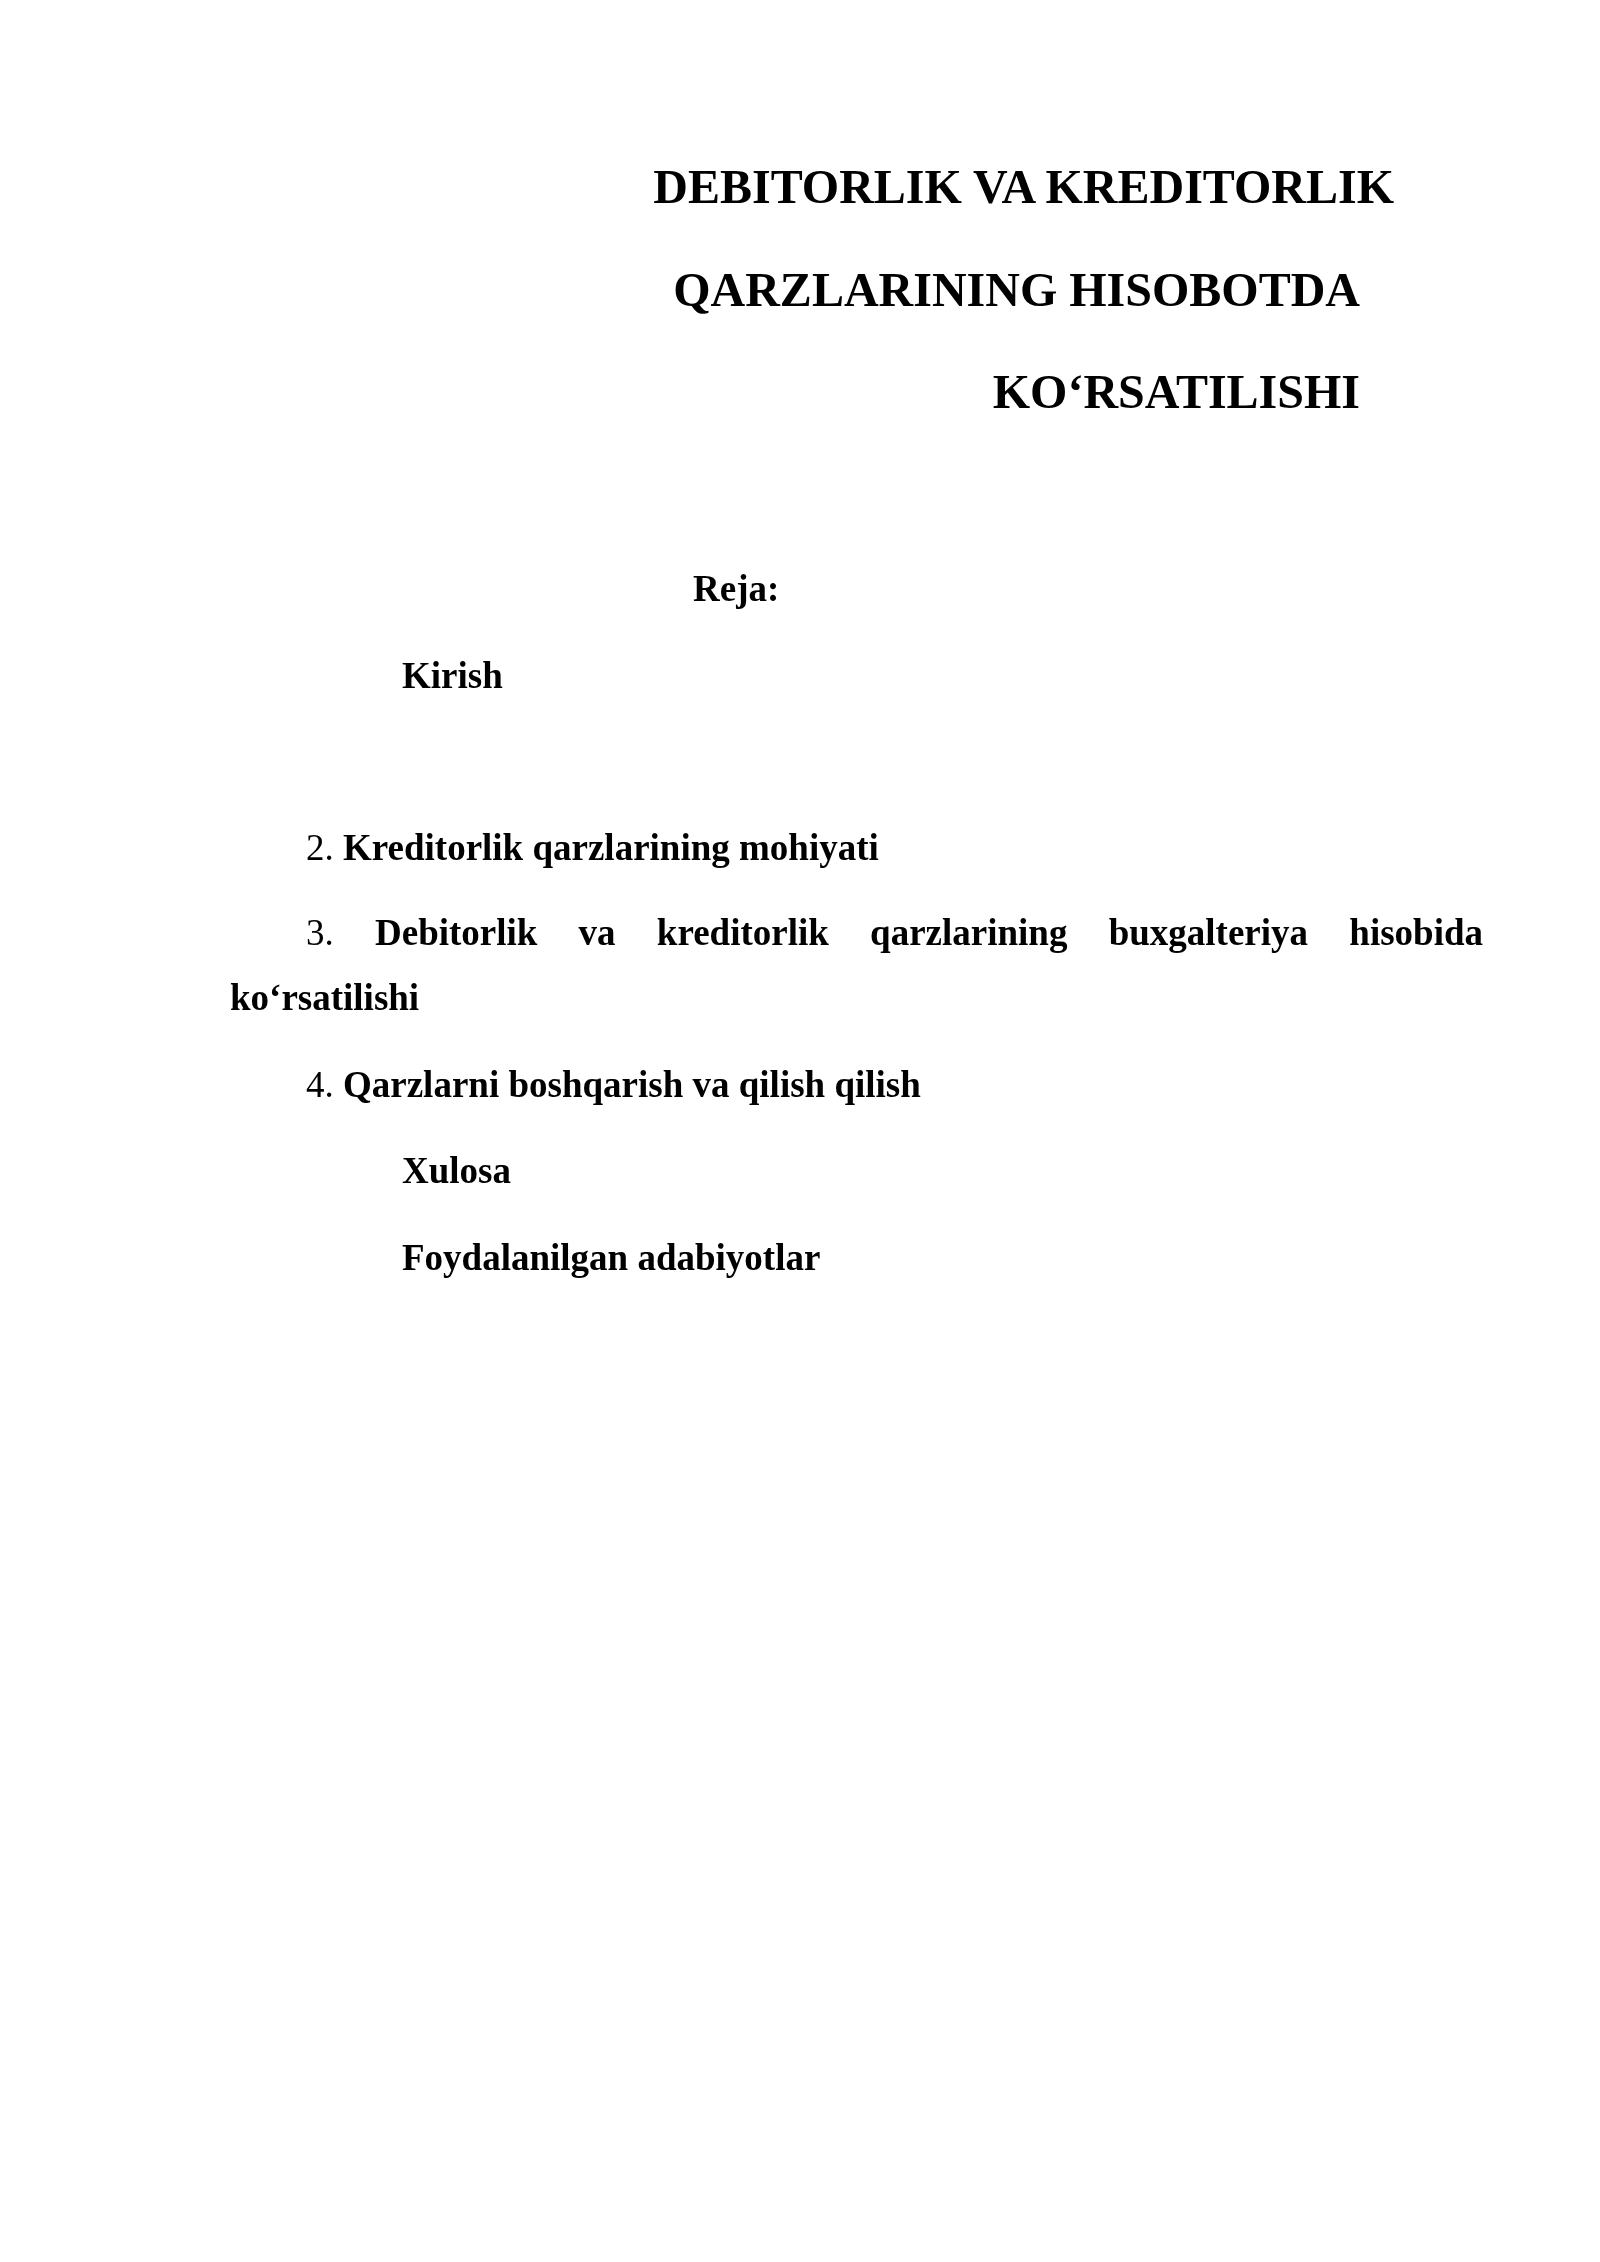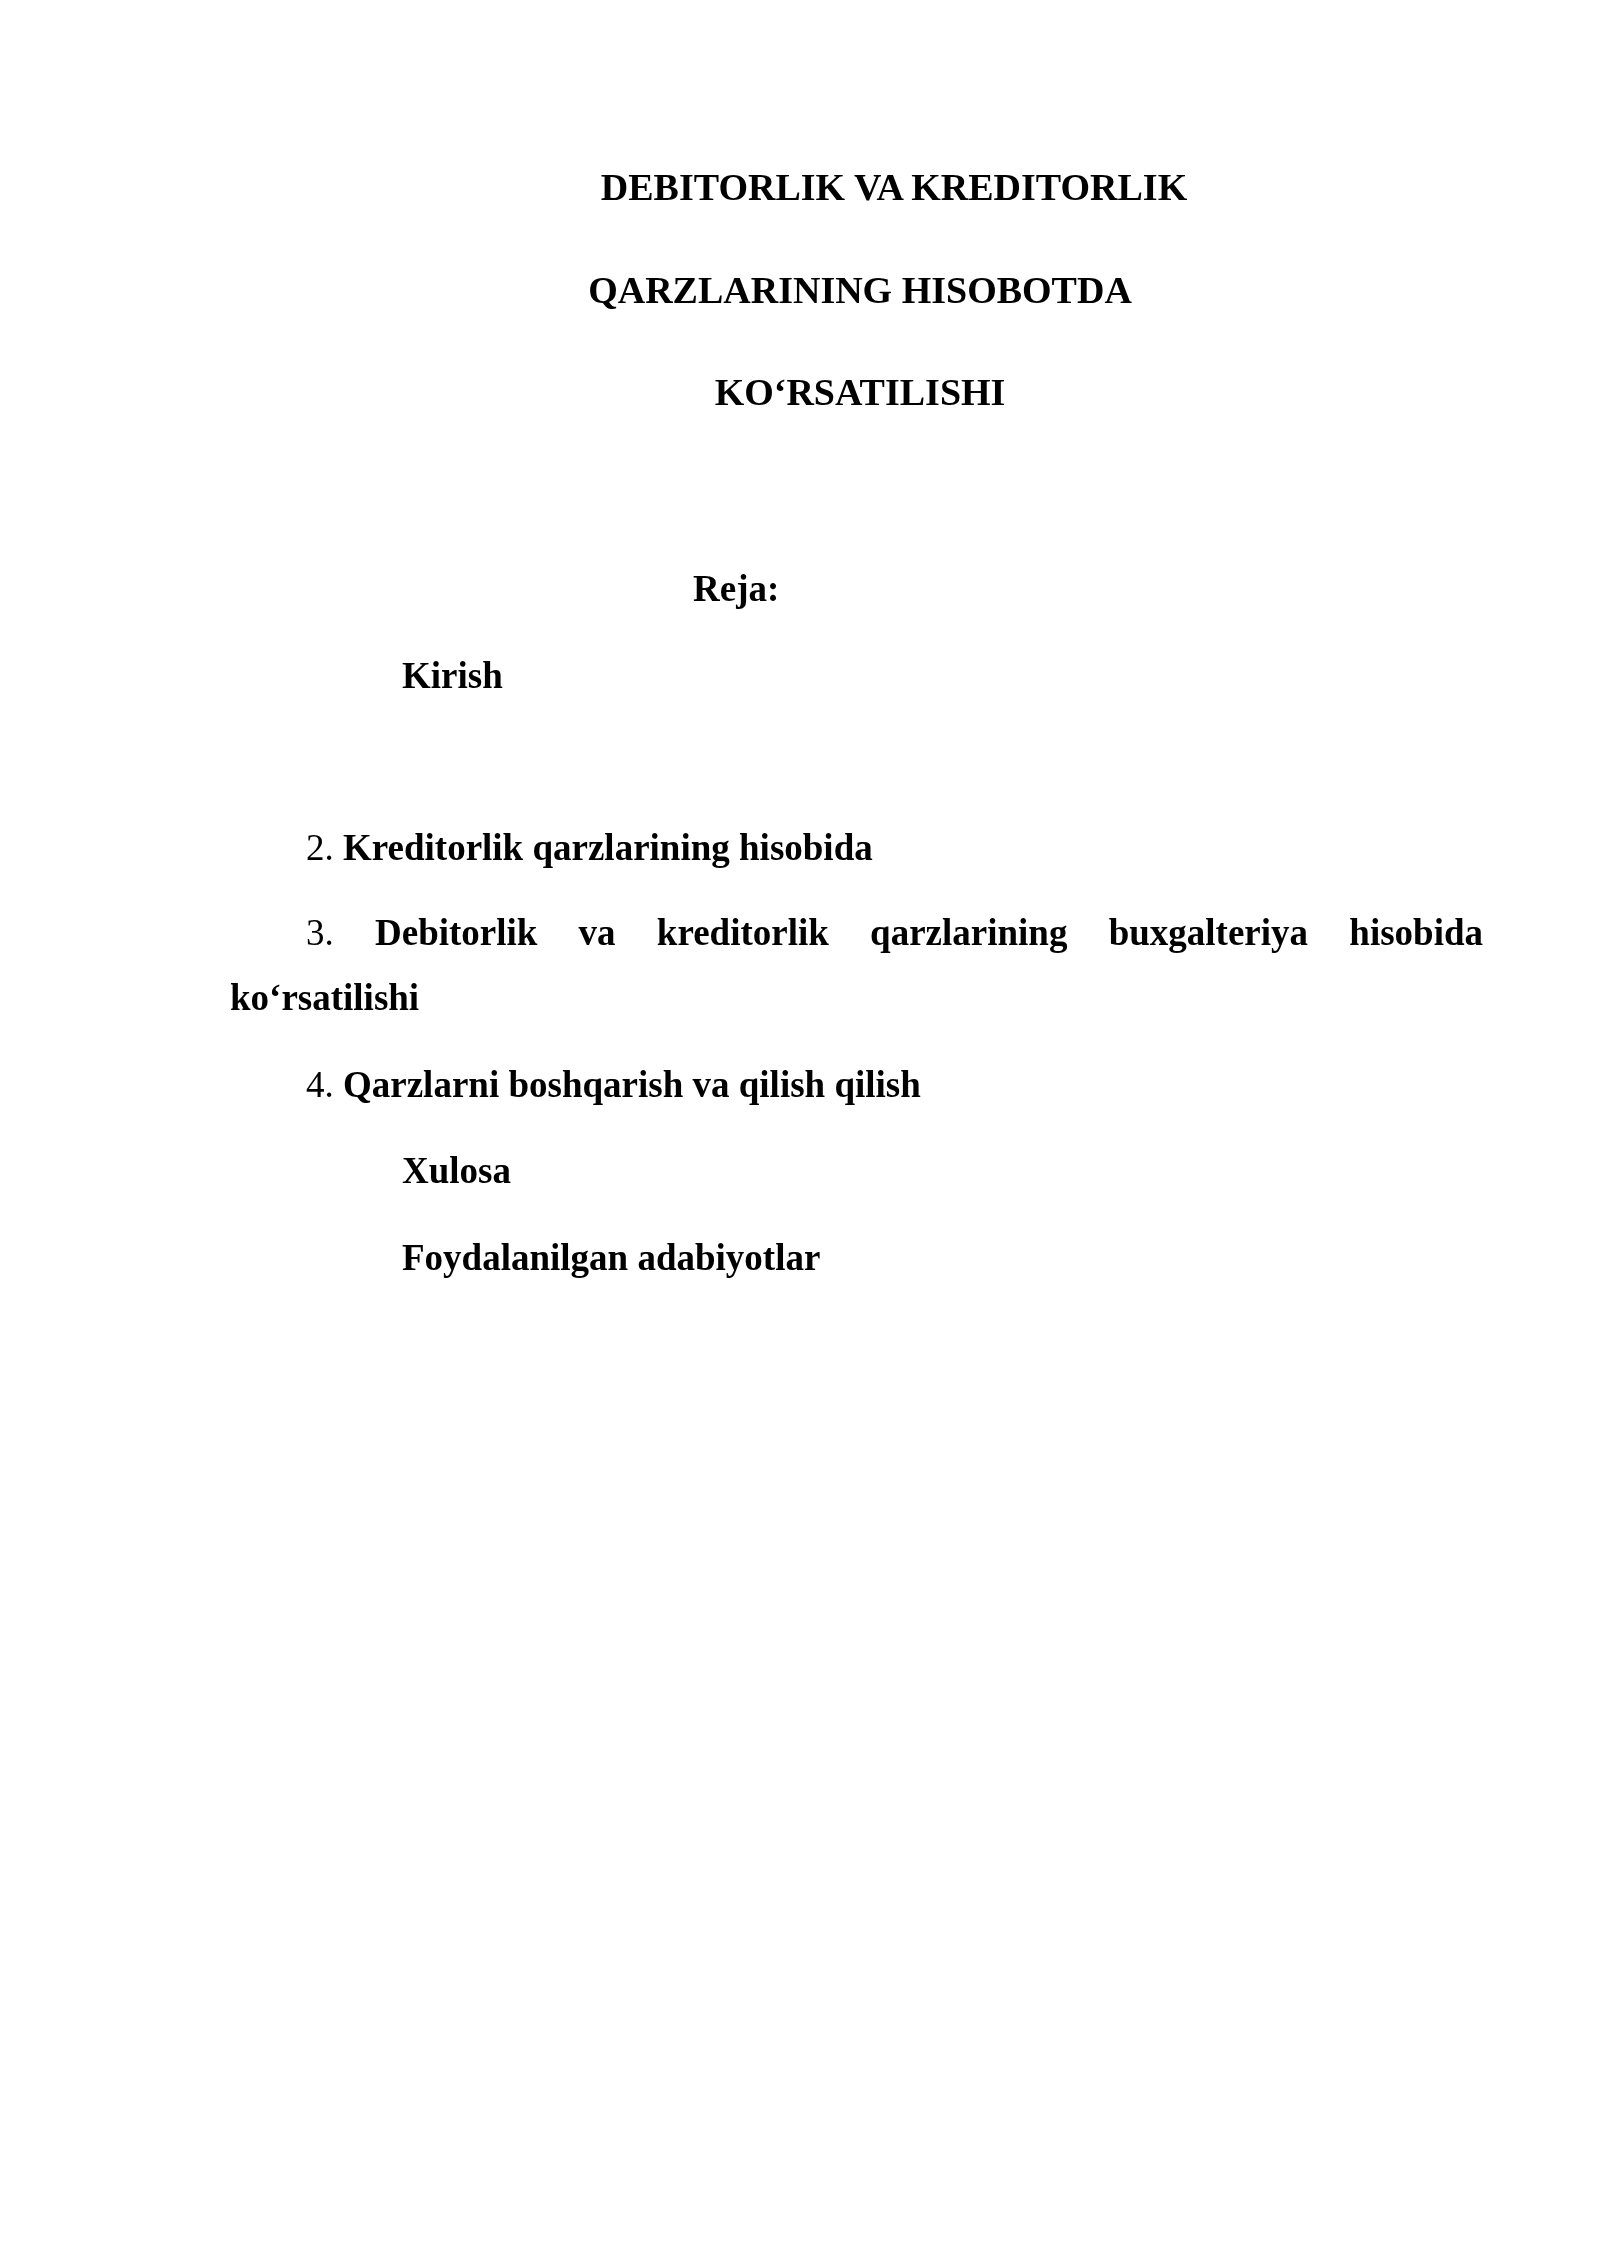--- a/index.html
+++ b/index.html
@@ -17,26 +17,26 @@
   }
   .page {
     position: absolute;
     left: 0; top: 0;
     width: 1600px;
     height: 2262px;
     background: #ffffff;
   }
   .title-line {
     position: absolute;
-    font-size: 38px;
+    font-size: 48px;
     line-height: 102px;
     height: 102px;
     font-weight: bold;
     white-space: nowrap;
-    text-align: center;
+    text-align: right;
   }
   .title-l1 { left: 394px; width: 1000px; top: 136px; }
   .title-l2 { left: 360px; width: 1000px; top: 239px; }
   .title-l3 { left: 360px; width: 1000px; top: 341px; }
 
   .line {
     position: absolute;
     font-size: 37px;
     line-height: 65px;
     white-space: nowrap;
@@ -68,21 +68,21 @@
   <div class="title-line title-l3">KO‘RSATILISHI</div>
   <div class="title-line title-l2">QARZLARINING HISOBOTDA</div>
 
   <div class="line plan-heading">Reja:</div>
 
   <div class="line bold indent2" style="top:643px;">Kirish</div>
 
 
   <div class="line indent1" style="top:815px;">
     <span class="num">2.</span>
-    <span class="bold">Kreditorlik qarzlarining hisobida</span>
+    <span class="bold">Kreditorlik qarzlarining mohiyati</span>
   </div>
 
   <div class="justified"><span class="num">3.</span> <span class="bold">Debitorlik va kreditorlik qarzlarining buxgalteriya hisobida ko‘rsatilishi</span></div>
 
   <div class="line indent1" style="top:1052px;">
     <span class="num">4.</span>
     <span class="bold">Qarzlarni boshqarish va qilish qilish</span>
   </div>
 
   <div class="line bold indent2" style="top:1138px;">Xulosa</div>

